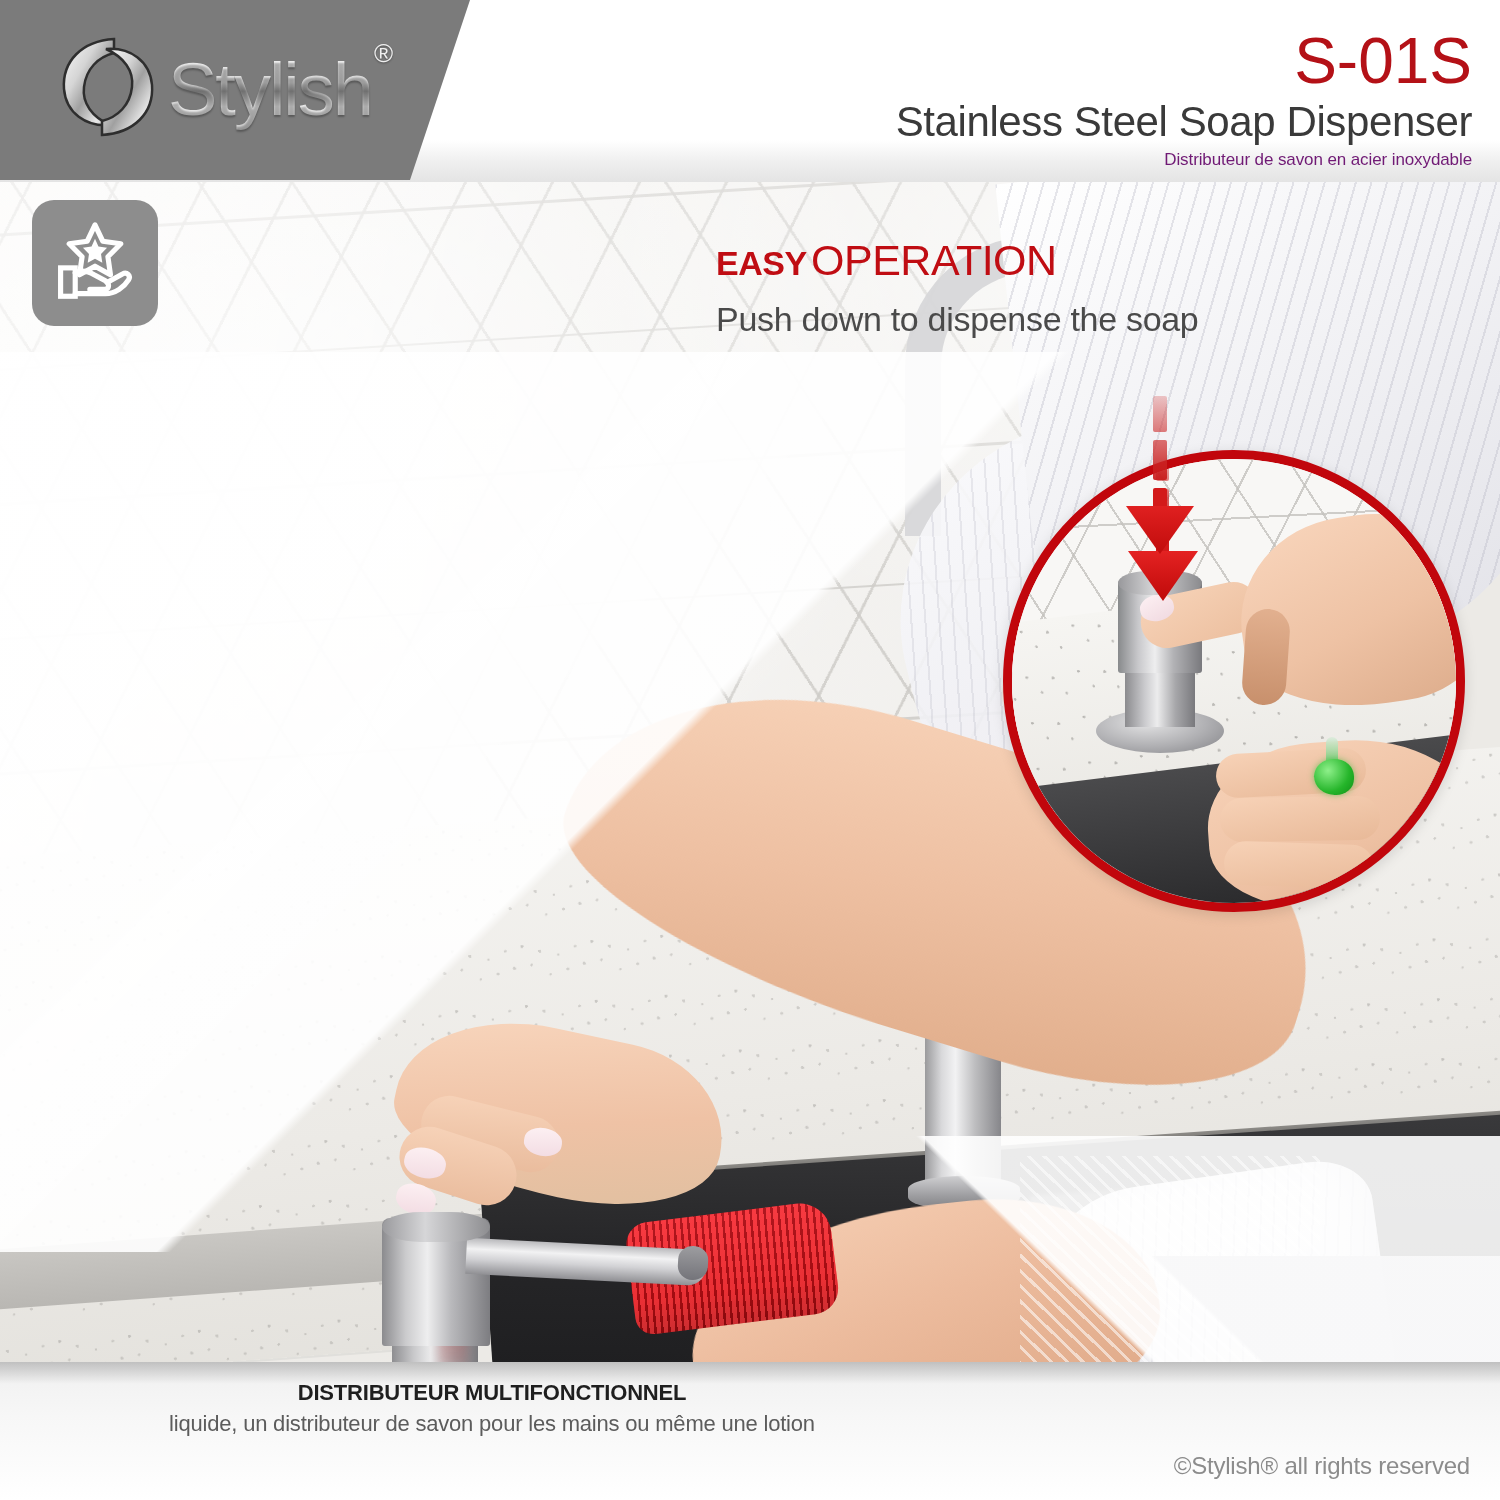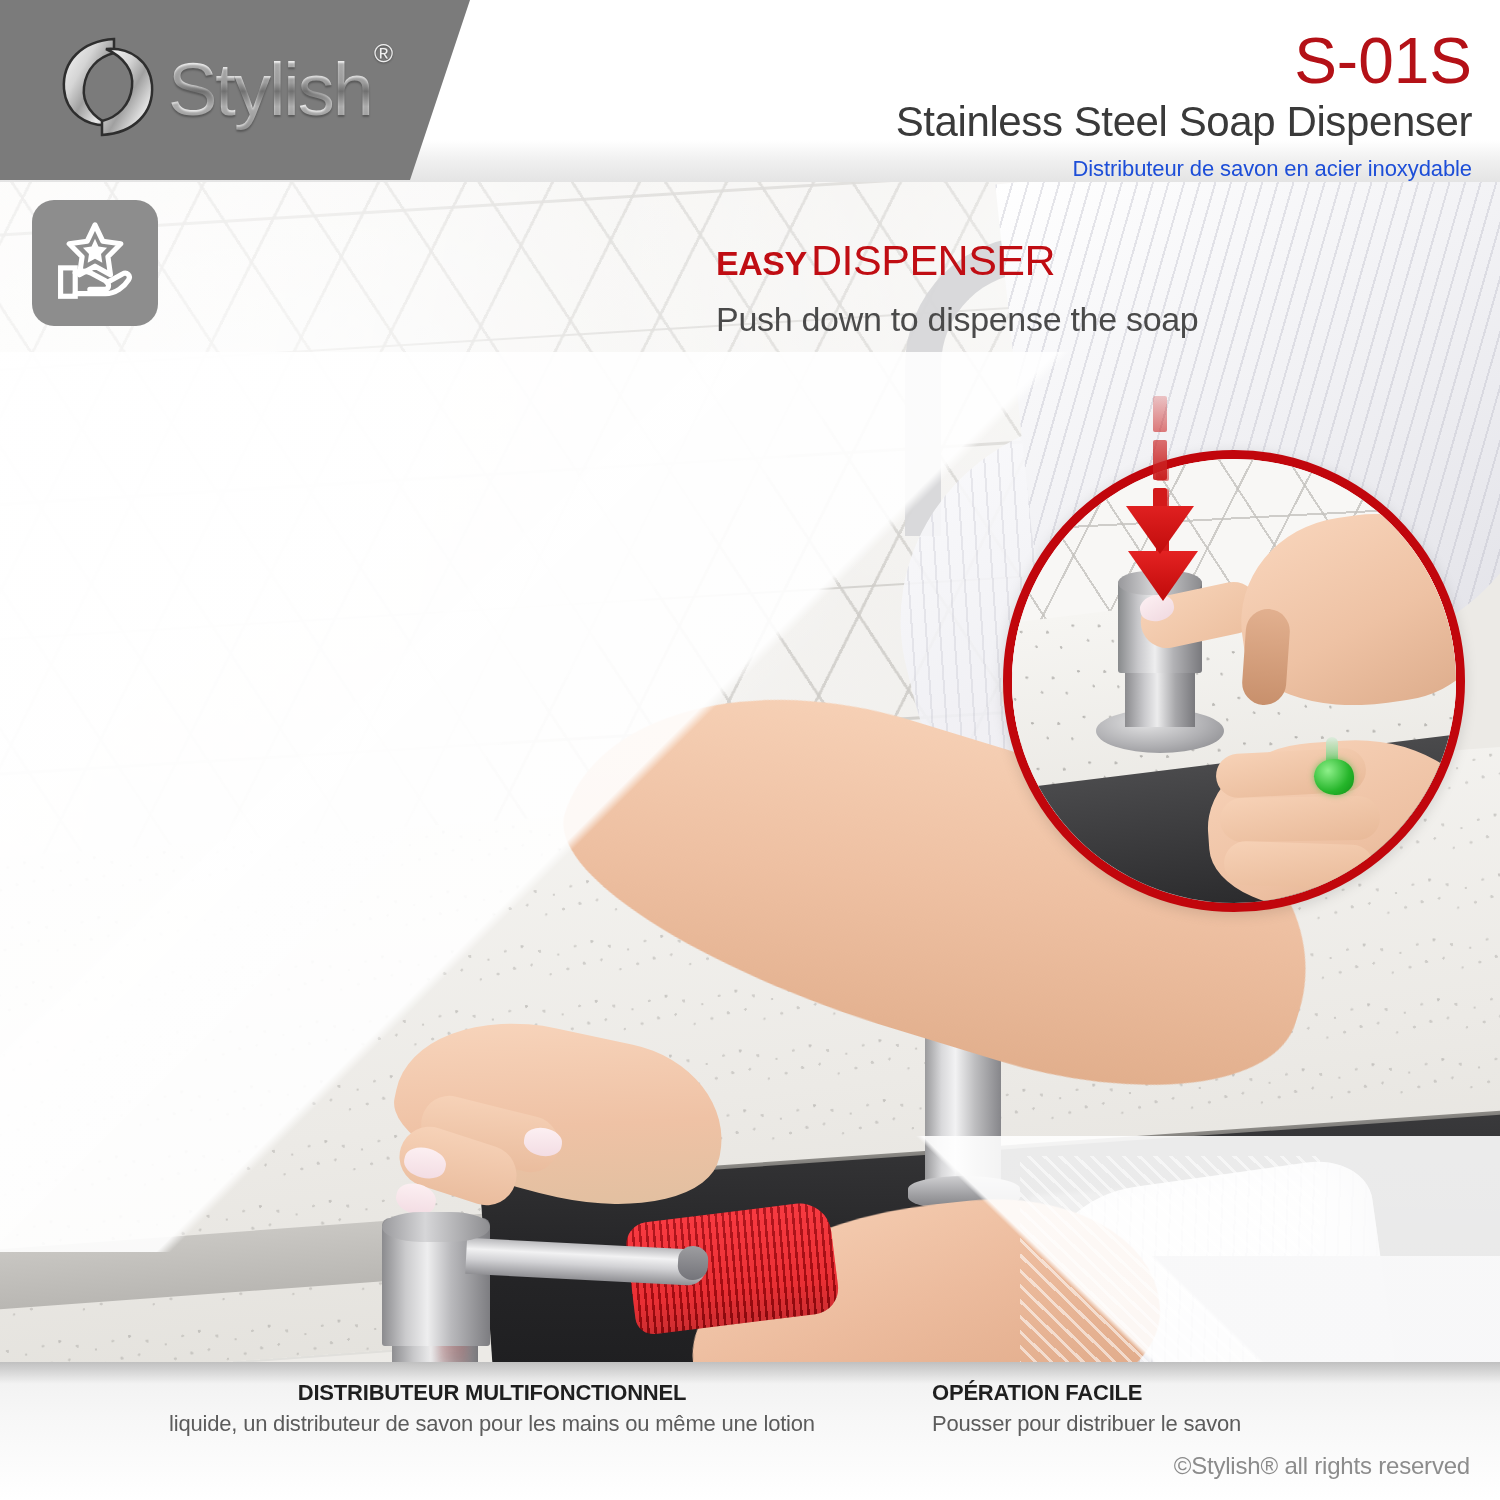--- a/index.html
+++ b/index.html
@@ -281,21 +281,21 @@
     position:absolute; right:28px; top:28px; width:820px; text-align:right; z-index:45;
   }
   .sku{
     font-size:64px; color:#b41117; font-weight:400; letter-spacing:0px; line-height:1.05;
   }
   .prod-title{
     font-size:42px; color:#3a3a3a; font-weight:400; letter-spacing:-.4px; line-height:1.18;
     margin-top:2px;
   }
   .prod-sub{
-    font-size:22px; color:#1d4ed8; font-weight:400; letter-spacing:-.1px; margin-top:9px;
+    font-size:17px; color:#701a75; font-weight:400; letter-spacing:-.1px; margin-top:3px;
   }
   .header-band{
     position:absolute; left:0; top:140px; width:1500px; height:42px;
     background:linear-gradient(180deg,#ffffff 0%,#eeeeee 55%,#e4e4e4 100%);
     z-index:5;
   }
   .header-white{
     position:absolute; left:0; top:0; width:1500px; height:142px;
     background:#ffffff; z-index:4;
   }
@@ -562,21 +562,21 @@
         <rect x="10" y="58" width="17" height="33" fill="none" stroke="#ffffff" stroke-width="6"></rect>
         <path d="M27 64 C34 60 42 62 49 66 L62 73 C67 76 67 82 62 83 L44 83" fill="none" stroke="#ffffff" stroke-width="6" stroke-linecap="round"></path>
         <path d="M27 88 L62 88 C74 88 84 80 89 72 C92 67 87 62 82 65 L64 75" fill="none" stroke="#ffffff" stroke-width="6" stroke-linejoin="round" stroke-linecap="round"></path>
       </svg>
     </span>
   </div>
 
   <div class="block block-easy">
     <div class="head-line">
       <span class="head-strong">EASY</span>
-      <span class="head-light">DISPENSER</span>
+      <span class="head-light">OPERATION</span>
     </div>
     <div class="body-text">Push down to dispense the soap</div>
   </div>
 
 
   <div class="arrow-wrap">
     <div class="dash d1"></div>
     <div class="dash d2"></div>
     <div class="dash d3"></div>
     <div class="arrow-head"></div>
@@ -614,20 +614,16 @@
   </div>
 
   <div class="footer"></div>
   <div class="footer-shadow"></div>
 
   <div class="f-col f-left">
     <div class="f-head">DISTRIBUTEUR MULTIFONCTIONNEL</div>
     <div class="f-body">liquide, un distributeur de savon pour les mains ou même une lotion</div>
   </div>
 
-  <div class="f-col f-right">
-    <div class="f-head">OPÉRATION FACILE</div>
-    <div class="f-body">Pousser pour distribuer le savon</div>
-  </div>
 
   <div class="copyright">©Stylish® all rights reserved</div>
 
 </div>
 
 </body></html>

